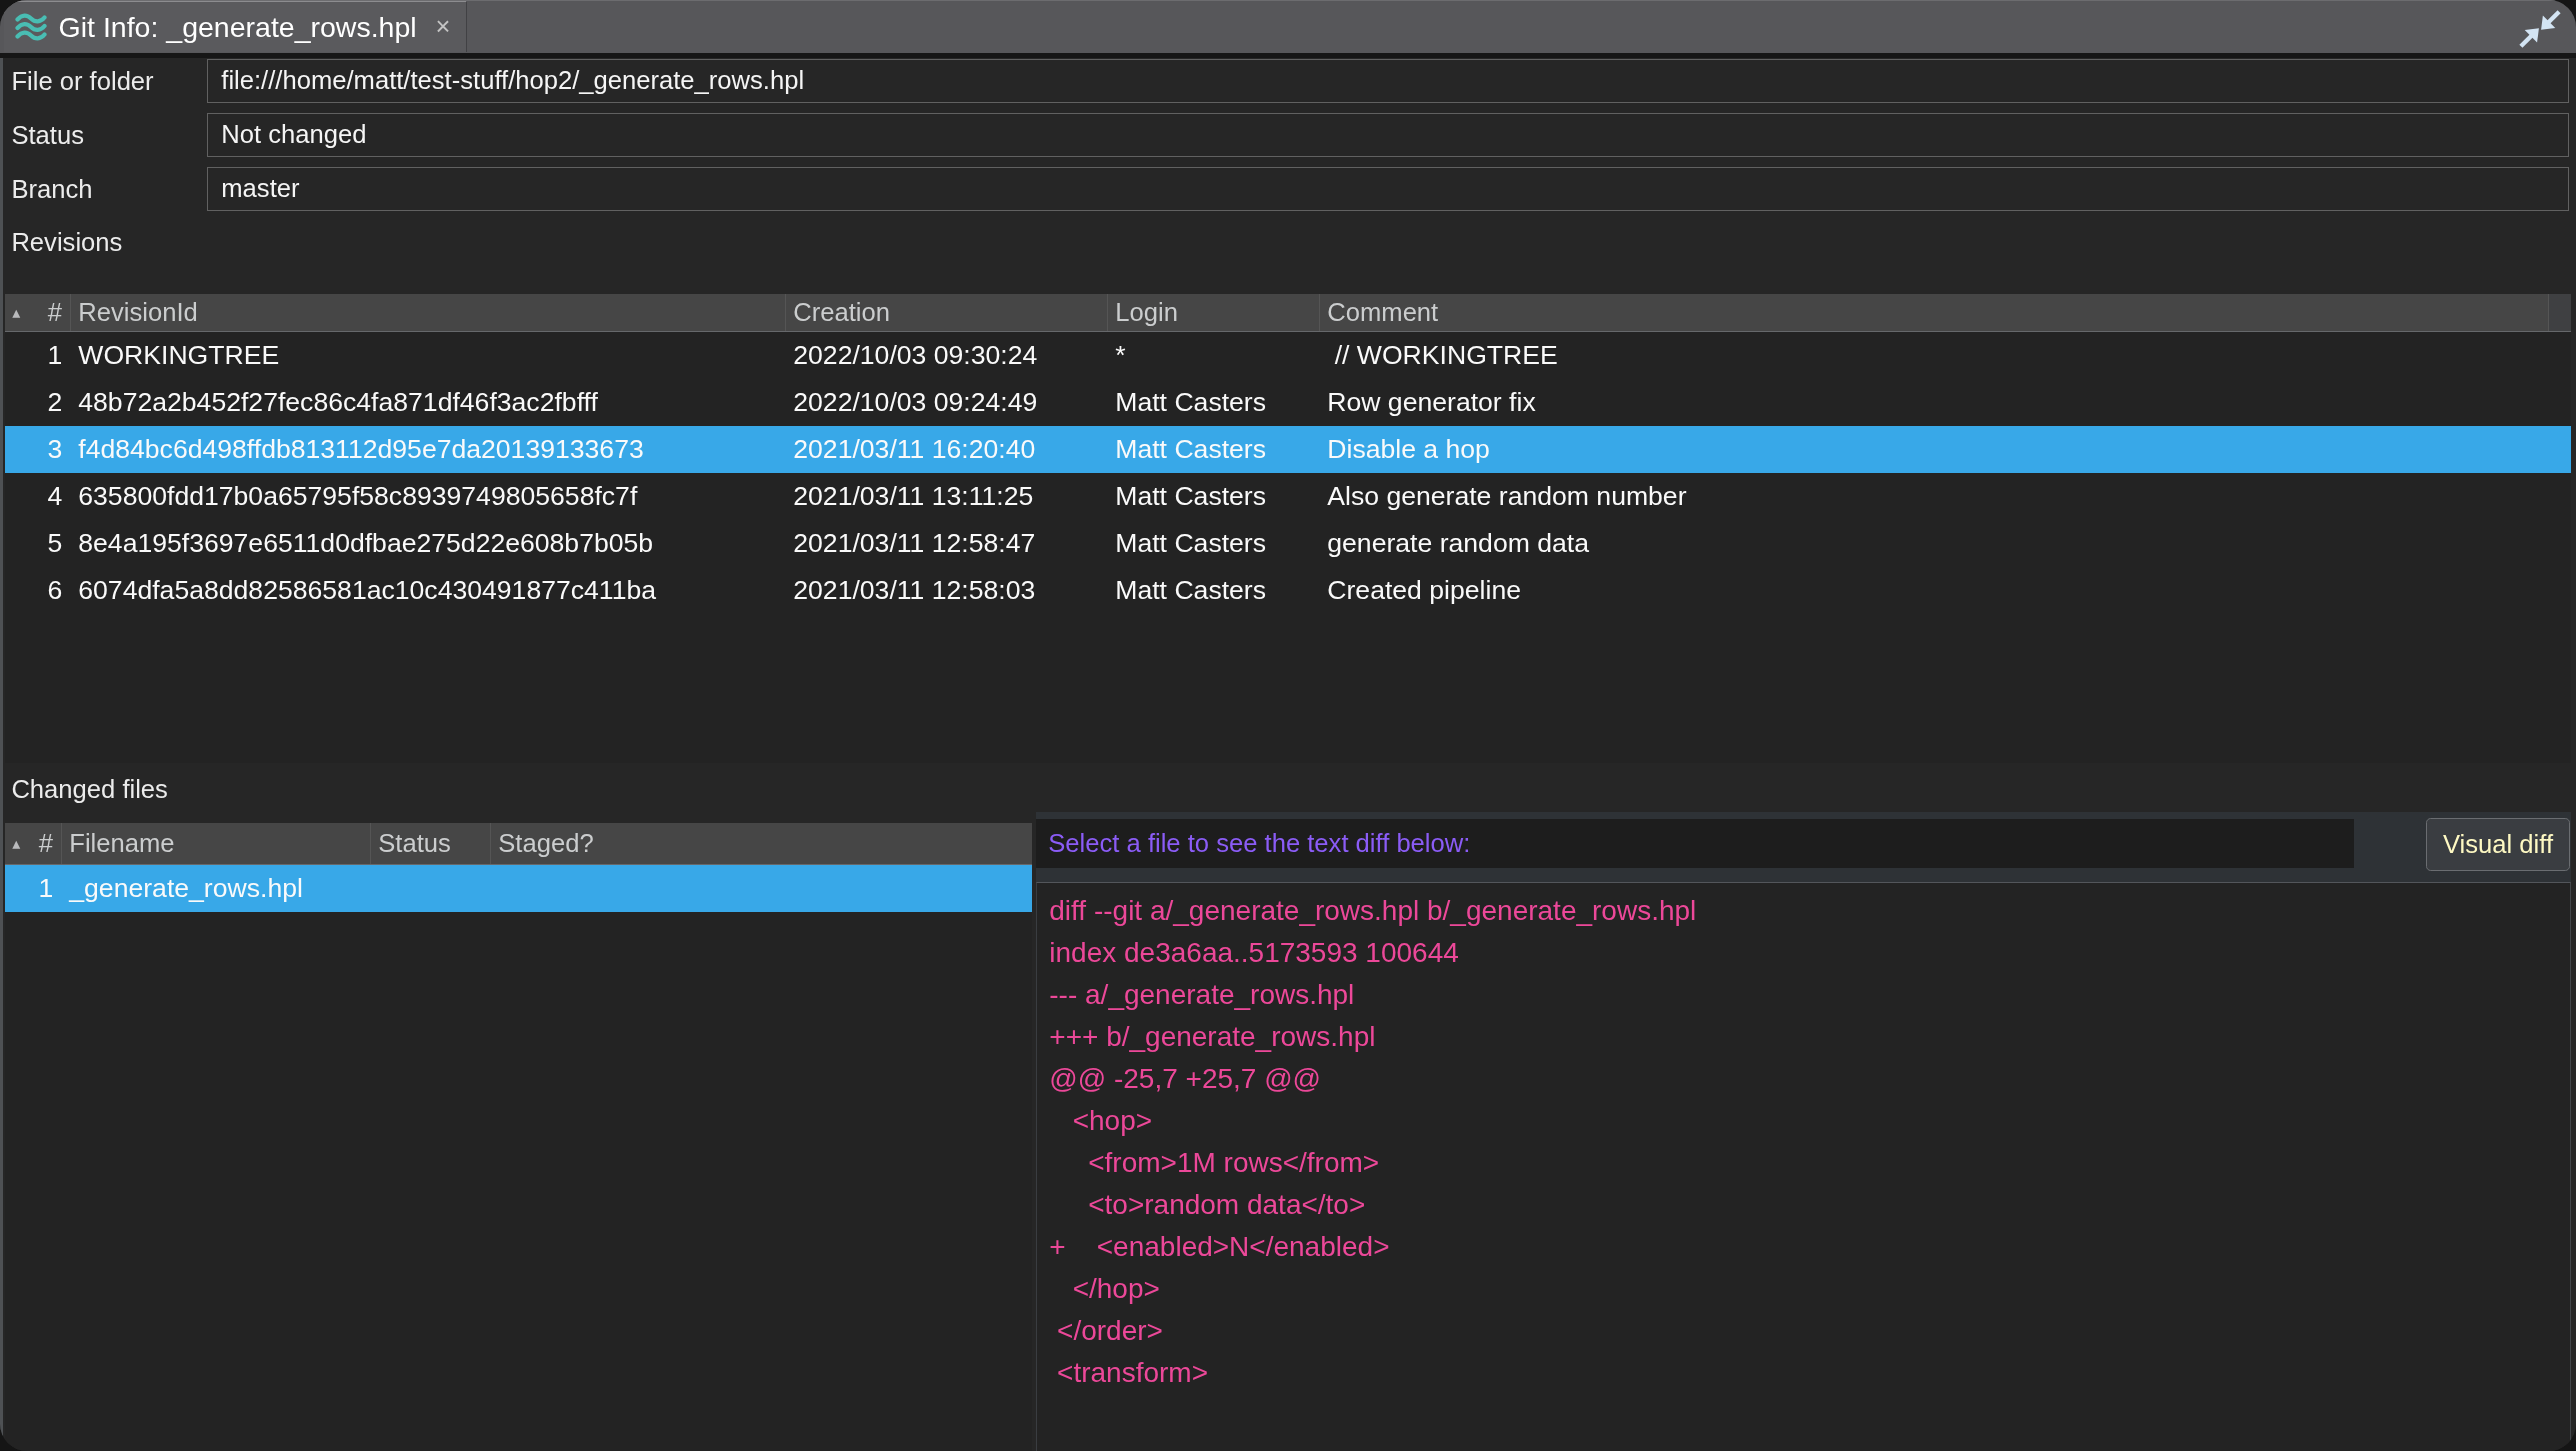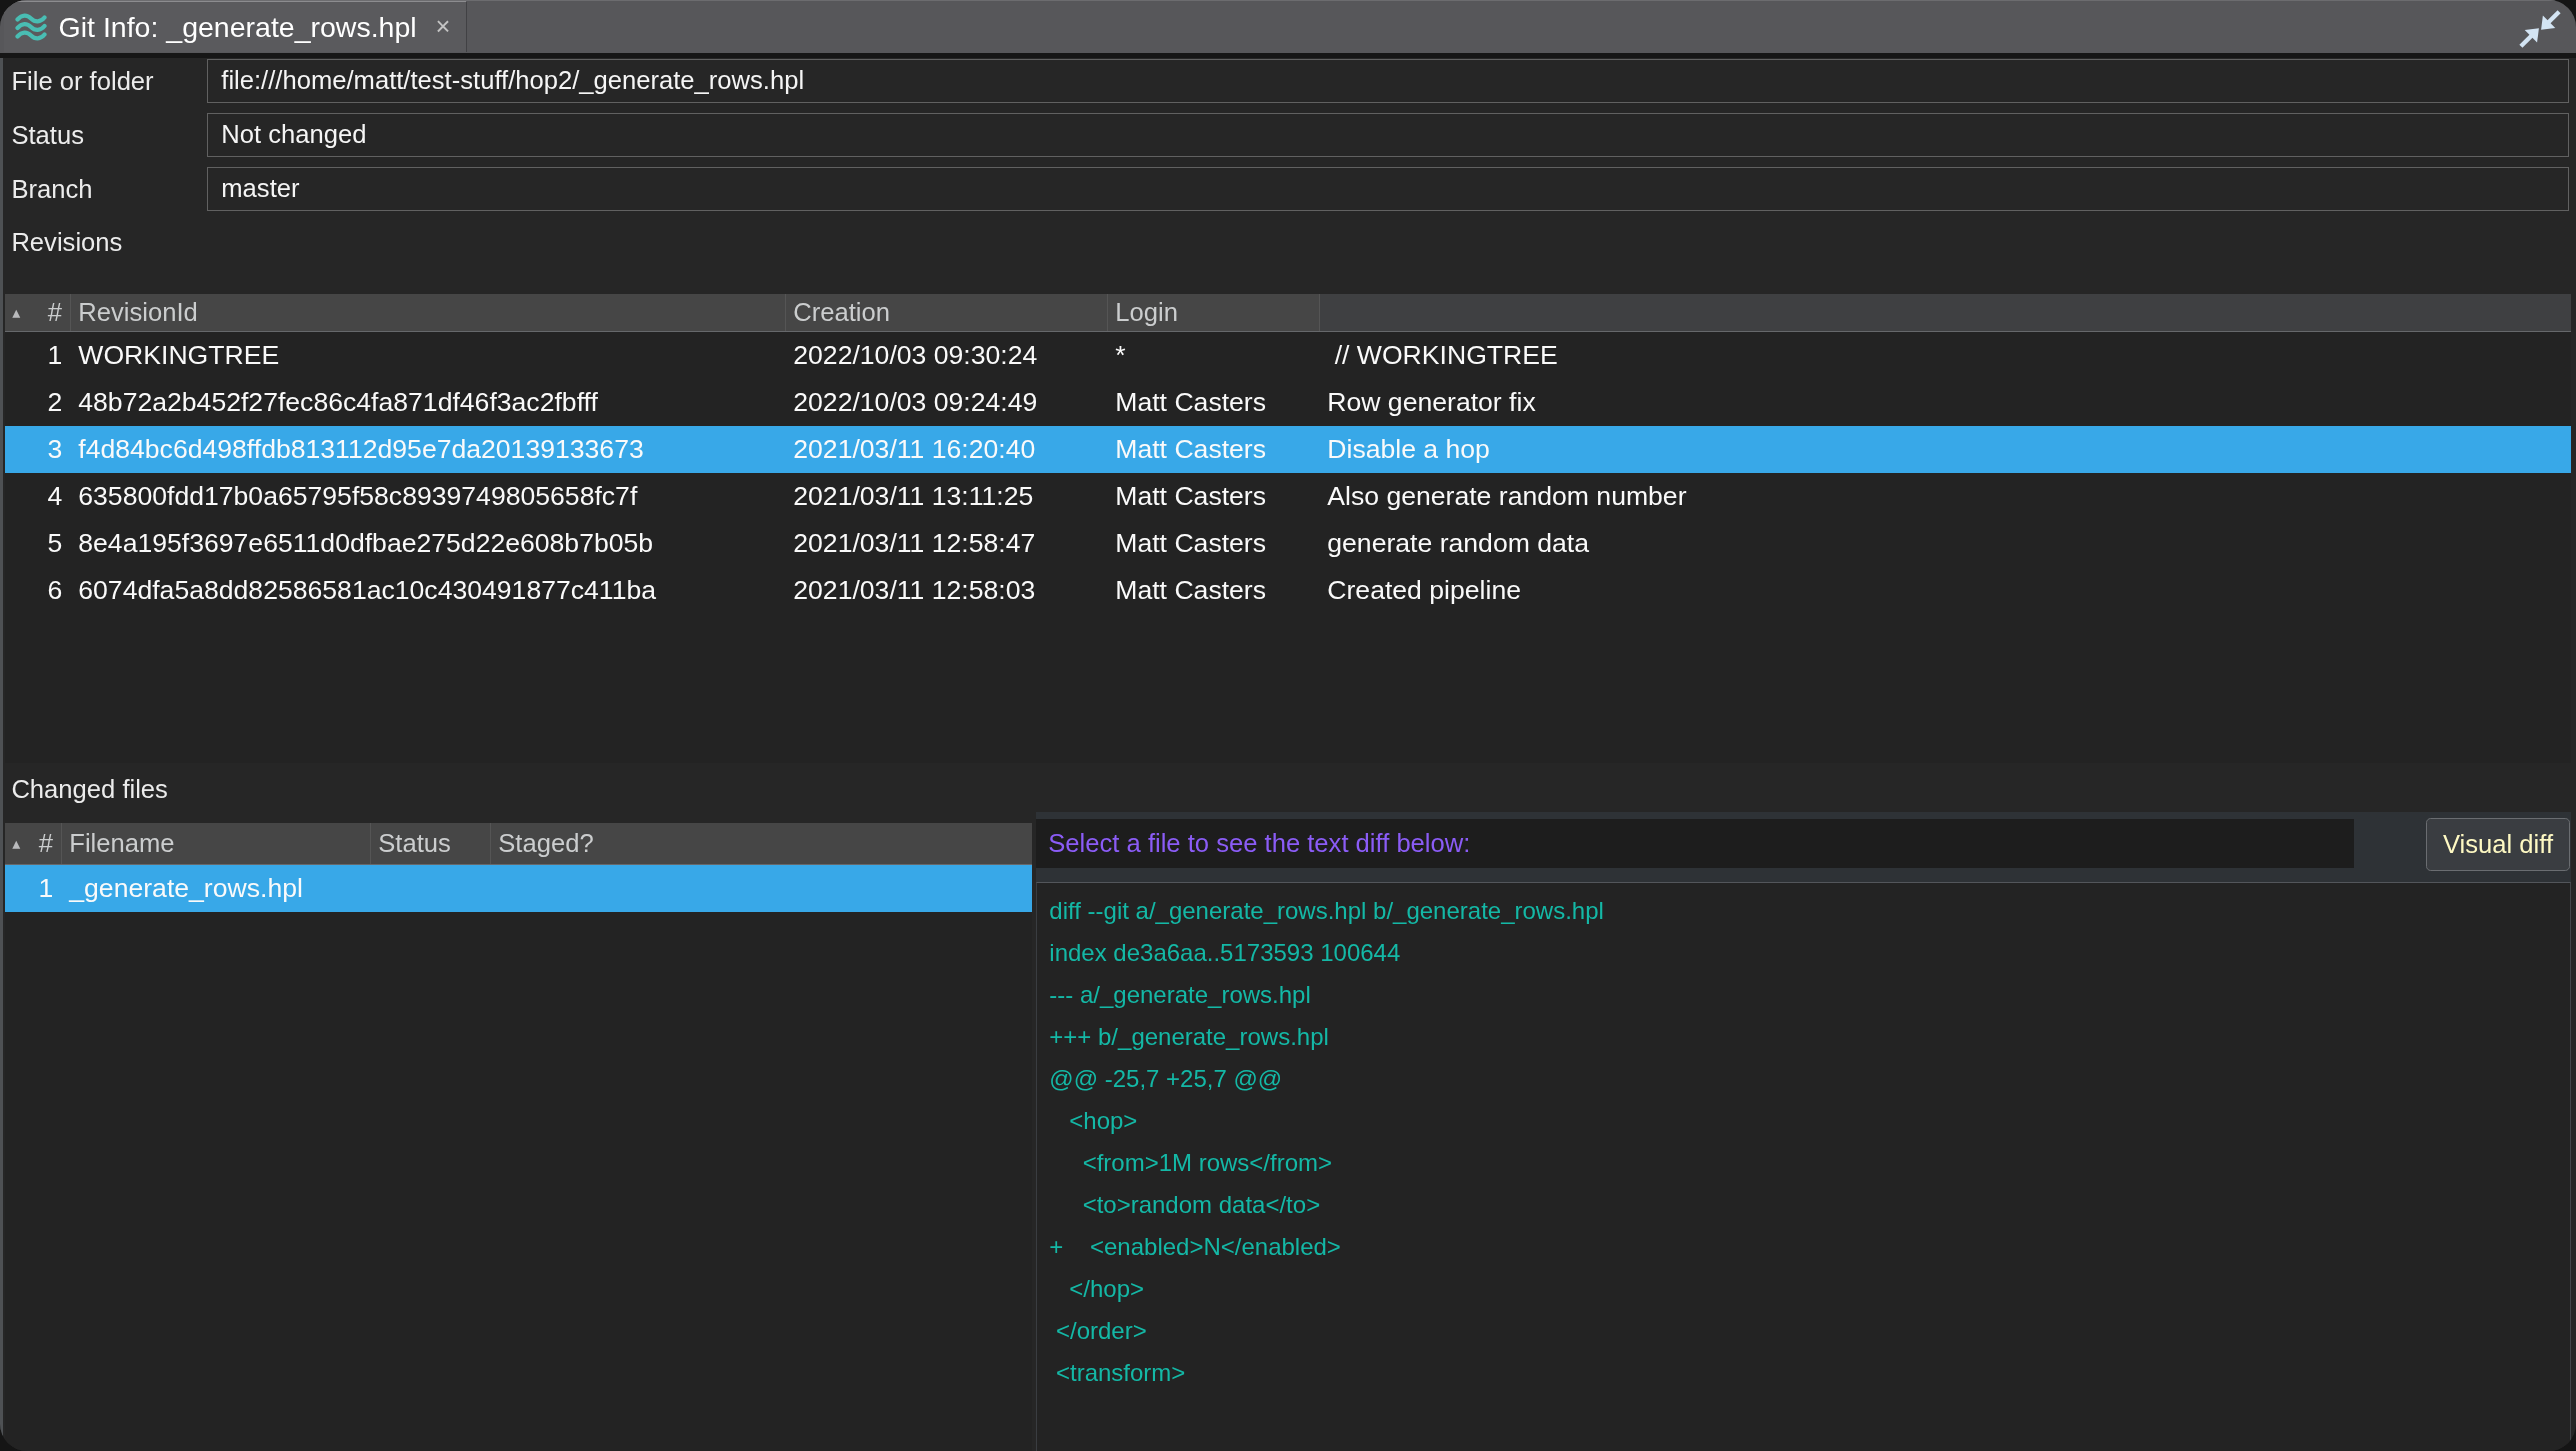--- a/index.html
+++ b/index.html
@@ -56,21 +56,21 @@
   .rstrip{position:absolute;left:1036px;top:812px;width:1535px;height:70px;background:#2e3236;}
   .prompt{position:absolute;left:1036px;top:819px;width:1318px;height:49px;background:#1d1d1d;
           display:flex;align-items:center;padding:0 12.3px;box-sizing:border-box;font-size:25.6px;
           color:#8b5cf6;white-space:nowrap;overflow:hidden;}
   .vdiff{position:absolute;left:2426px;top:818px;width:144px;height:53px;background:#3a3d41;
          border:0.9px solid #6a6d71;border-radius:4.7px;color:#fef9c3;font-size:25.6px;
          display:flex;align-items:center;justify-content:center;box-sizing:border-box;white-space:nowrap;}
   .diffbox{position:absolute;left:1036px;top:882px;width:1535px;height:569px;background:#232323;
            border-top:0.9px solid #53565b;border-left:0.9px solid #3a3d41;border-right:0.9px solid #44474b;
            box-sizing:border-box;padding:6.6px 0 0 12.3px;overflow:hidden;}
-  .diffline{font-size:24px;line-height:42px;white-space:pre;color:#14b8a6;}
+  .diffline{font-size:28px;line-height:42px;white-space:pre;color:#ec4899;}
 
   svg{display:block;}
 </style>
 </head>
 <body>
 
 <div class="screen">
 
   <div class="tabbar">
     <div class="tab">
@@ -109,20 +109,21 @@
 
   <div class="tbl rev" style="left:4.7px;top:294px;width:2566px;height:469px;">
     <div class="thead">
       <div class="hc w0">
         <span class="sort">▴</span>
         <span class="hnum">#</span>
       </div>
       <div class="hc w1">RevisionId</div>
       <div class="hc w2">Creation</div>
       <div class="hc w3">Login</div>
+      <div class="hc w4">Comment</div>
       <div class="hc wstub stub"></div>
     </div>
 
     <div class="trow">
       <div class="c num w0">1</div>
       <div class="c w1">WORKINGTREE</div>
       <div class="c w2">2022/10/03 09:30:24</div>
       <div class="c w3">*</div>
       <div class="c w4 pre"> // WORKINGTREE</div>
     </div>

